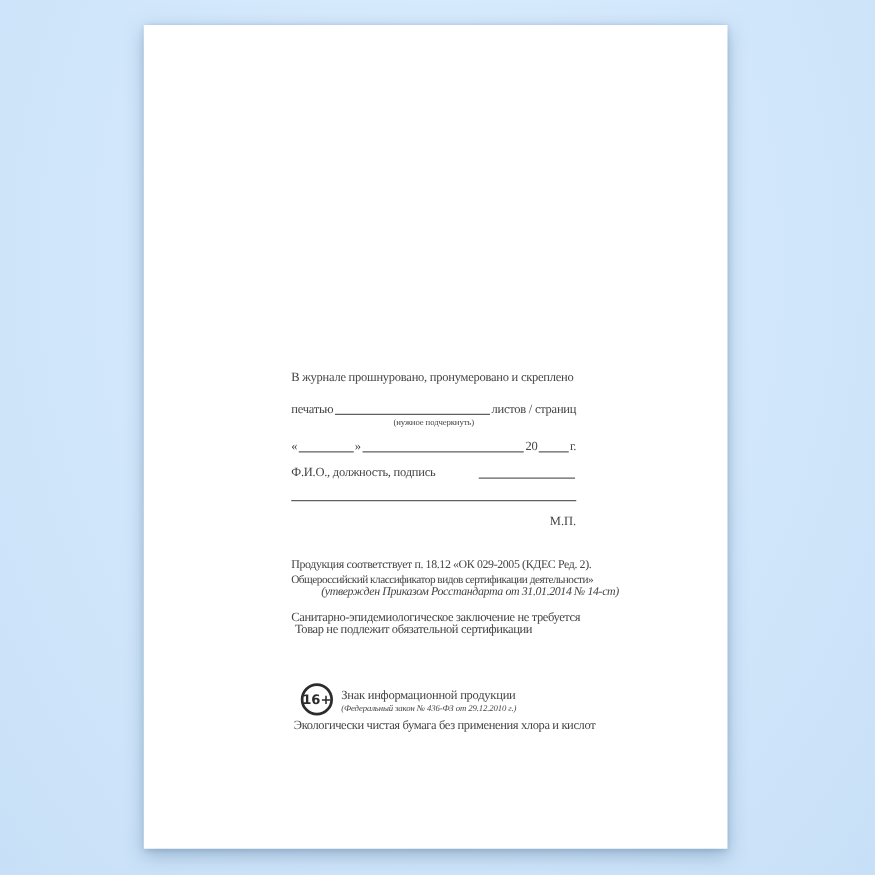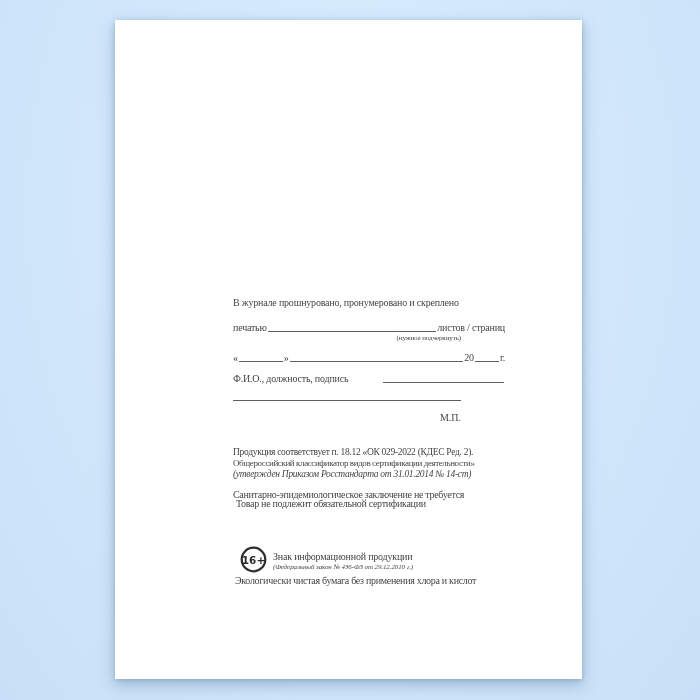--- a/index.html
+++ b/index.html
@@ -17,21 +17,21 @@
     box-shadow: 0 5px 14px rgba(97,131,166,0.50), 0 1px 4px rgba(97,131,166,0.35);
   }
 
   .t {
     position:absolute; left:118px;
     color:#454545; line-height:1.15; white-space:nowrap;
     font-family:"Liberation Serif", serif;
   }
 
   .form-row {
-    position:absolute; left:118px; width:272px;
+    position:absolute; left:118px; width:228px;
     display:flex; align-items:baseline;
     font-size:10px; letter-spacing:-0.2px; color:#454545; line-height:1.2;
     white-space:nowrap;
     justify-content:flex-end;
   }
   .blank {
     display:block; height:1px; align-self:flex-end;
     border-bottom:1px solid #606060; margin:0 1px 2px 1px;
   }
   .grow { flex:1 1 auto; }
@@ -40,63 +40,63 @@
   .rule {
     position:absolute; left:118px; width:228px;
     border-top:1px solid #606060;
   }
 
   .right { text-align:right; }
   .small-note { font-size:7px; letter-spacing:-0.1px; width:228px; }
 
   .c1 { font-size:9.5px; letter-spacing:-0.3px; }
   .c2 { font-size:9px;   letter-spacing:-0.4px; }
-  .c3 { font-size:9.5px; letter-spacing:-0.3px; font-style:italic; }
+  .c3 { font-size:9.5px; letter-spacing:-0.3px; font-style:italic;margin-left:24px; }
   .cbody { font-size:10px; letter-spacing:-0.3px; }
 
   .badge { position:absolute; left:125px; top:526px; width:27px; height:27px; }
   .age-title { font-size:10px; letter-spacing:-0.2px; left:158px; top:531px; }
   .age-law   { font-size:7px;  letter-spacing:-0.1px; left:158px; top:543px; font-style:italic; }
 </style>
 </head>
 <body>
 
 <div class="scene">
   <div class="page">
 
     <div class="t" style="top:277px; font-size:10px; letter-spacing:-0.2px;">В журнале прошнуровано, пронумеровано и скреплено</div>
 
     <div class="form-row" style="top:302px;">
       <span>печатью</span>
       <span class="blank grow"></span>
       <span>листов / страниц</span>
     </div>
 
-    <div class="t small-note right" style="top:314px;">(нужное подчеркнуть)</div>
+    <div class="t small-note right" style="top:314px;text-align:center;">(нужное подчеркнуть)</div>
 
     <div class="form-row" style="top:332px;">
       <span>«</span>
       <span class="blank w44"></span>
       <span>»</span>
       <span class="blank grow"></span>
       <span>20</span>
       <span class="blank w24"></span>
       <span>г.</span>
     </div>
 
     <div class="form-row" style="top:353px;gap:34px;">
       <span>Ф.И.О., должность, подпись</span>
       <span class="blank grow"></span>
     </div>
 
     <div class="rule" style="top:380px;"></div>
 
     <div class="t right" style="top:392px; width:228px; font-size:10px;">М.П.</div>
 
-    <div class="t c1" style="top:427px;">Продукция соответствует п. 18.12 «ОК 029-2022 (КДЕС Ред. 2).</div>
+    <div class="t c1" style="top:427px;">Продукция соответствует п. 18.12 «ОК 029-2005 (КДЕС Ред. 2).</div>
     <div class="t c2" style="top:438px;">Общероссийский классификатор видов сертификации деятельности»</div>
     <div class="t c3" style="top:449px;">(утвержден Приказом Росстандарта от 31.01.2014 № 14-ст)</div>
 
     <div class="t cbody" style="top:469px;">Санитарно-эпидемиологическое заключение не требуется</div>
     <div class="t cbody" style="top:478px; left:121px;">Товар не подлежит обязательной сертификации</div>
     <div class="t cbody" style="top:511px; left:120px;margin-top:44px;">Экологически чистая бумага без применения хлора и кислот</div>
 
     <svg class="badge" viewBox="0 0 27 27">
       <circle cx="13.5" cy="13.5" r="11.8" fill="none" stroke="#2c2c2c" stroke-width="2.2"></circle>
       <text x="13.5" y="14.2" text-anchor="middle" dominant-baseline="central" font-family="DejaVu Sans, sans-serif" font-weight="bold" font-size="10.5" fill="#2c2c2c">16+</text>

